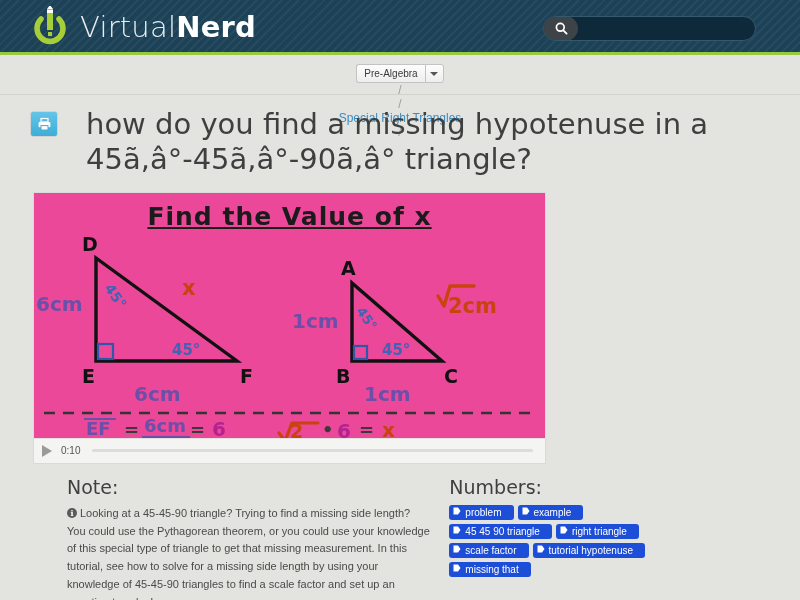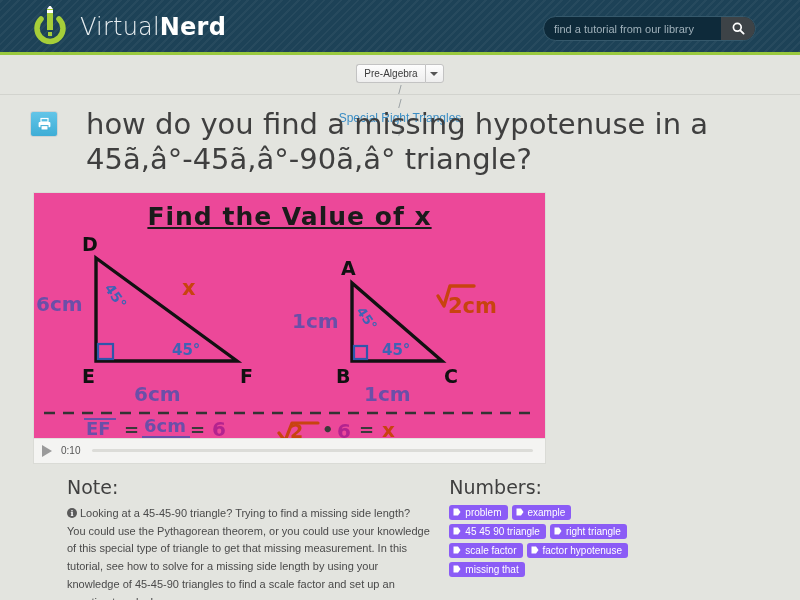--- a/index.html
+++ b/index.html
@@ -17,21 +17,21 @@
       -45deg,
       rgba(255,255,255,0.045) 0px,
       rgba(255,255,255,0.045) 2px,
       rgba(255,255,255,0) 2px,
       rgba(255,255,255,0) 6px);
     border-bottom:3px solid #9ac93e;
     box-sizing:border-box;
   }
   .logo-wrap{position:absolute;left:30px;top:6px;display:flex;align-items:center;}
   .logo-mark{width:40px;height:42px;position:relative;}
-  .logo-text{margin-left:10px;font-size:24px;color:#ffffff;letter-spacing:.2px;
+  .logo-text{margin-left:10px;font-size:29px;color:#ffffff;letter-spacing:.2px;
              font-family:"DejaVu Sans",sans-serif;}
   .logo-text .lt-light{font-weight:300;color:#e8eef1;}
   .logo-text .lt-bold{font-weight:bold;color:#ffffff;}
 
   .search-box{
     position:absolute;right:44px;top:16px;
     width:213px;height:25px;
     background:#0e2a3a;border:1px solid #35596c;border-radius:13px;
     display:flex;align-items:center;overflow:hidden;box-sizing:border-box;
   }
@@ -114,23 +114,23 @@
   .kw-col{margin-left:18px;width:330px;}
   .sec-head{font-size:19px;color:#3f3f3f;font-family:"DejaVu Sans",sans-serif;margin:0 0 7px 0;font-weight:normal;}
   .note-body{font-size:11px;line-height:1.62;color:#4a4a4a;}
   .info-icon{
     display:inline-block;width:10px;height:10px;border-radius:50%;background:#5a5a5a;
     color:#fff;font-size:8px;line-height:10px;text-align:center;font-weight:bold;
     margin-right:3px;vertical-align:1px;font-family:"DejaVu Serif",serif;
   }
   .tags{display:flex;flex-wrap:wrap;gap:4px;max-width:215px;}
   .tag{
-    display:inline-flex;align-items:center;gap:4px;
-    background:#8b5cf6;color:#ffffff;border-radius:3px;
-    font-size:10px;padding:2px 6px 2px 4px;cursor:pointer;white-space:nowrap;
+    display:inline-flex;gap:4px;
+    background:#1d4ed8;color:#ffffff;border-radius:3px;
+    font-size:10px;padding:2px 12px 2px 4px;cursor:pointer;white-space:nowrap;
   }
 </style>
 </head>
 <body>
 
 <div class="header">
   <div class="logo-wrap">
     <span class="logo-mark">
       <svg width="40" height="42" viewBox="0 0 40 42">
         <path d="M11 13 A13 13 0 1 0 29 13" stroke="#a6ce39" stroke-width="5.5" fill="none" stroke-linecap="round"></path>
@@ -139,21 +139,20 @@
         <rect x="17" y="4" width="6" height="3" fill="#ffffff"></rect>
         <rect x="18" y="26" width="4" height="4" fill="#a6ce39"></rect>
       </svg>
     </span>
     <span class="logo-text">
       <span class="lt-light">Virtual</span><span class="lt-bold">Nerd</span>
     </span>
   </div>
 
   <div class="search-box">
-    <input class="search-input" type="text" placeholder="find a tutorial from our library" style="">
     <button class="search-btn">
       <svg width="13" height="13" viewBox="0 0 13 13">
         <circle cx="5.3" cy="5.3" r="3.9" stroke="#ffffff" stroke-width="1.7" fill="none"></circle>
         <line x1="8.3" y1="8.3" x2="11.6" y2="11.6" stroke="#ffffff" stroke-width="1.9" stroke-linecap="round"></line>
       </svg>
     </button>
   </div>
 </div>
 
 <div class="crumb-bar">
@@ -274,21 +273,21 @@
       <span class="tag">
         <svg width="8" height="8" viewBox="0 0 8 8">
             <path d="M0.5,0.5 L5,0.5 L7.5,4 L5,7.5 L0.5,7.5 Z" fill="#ffffff"></path>
           </svg>
         <span>scale factor</span>
       </span>
       <span class="tag">
         <svg width="8" height="8" viewBox="0 0 8 8">
             <path d="M0.5,0.5 L5,0.5 L7.5,4 L5,7.5 L0.5,7.5 Z" fill="#ffffff"></path>
           </svg>
-        <span>factor hypotenuse</span>
+        <span>tutorial hypotenuse</span>
       </span>
       <span class="tag">
         <svg width="8" height="8" viewBox="0 0 8 8">
             <path d="M0.5,0.5 L5,0.5 L7.5,4 L5,7.5 L0.5,7.5 Z" fill="#ffffff"></path>
           </svg>
         <span>missing that</span>
       </span>
     </div>
   </div>
 </div>

